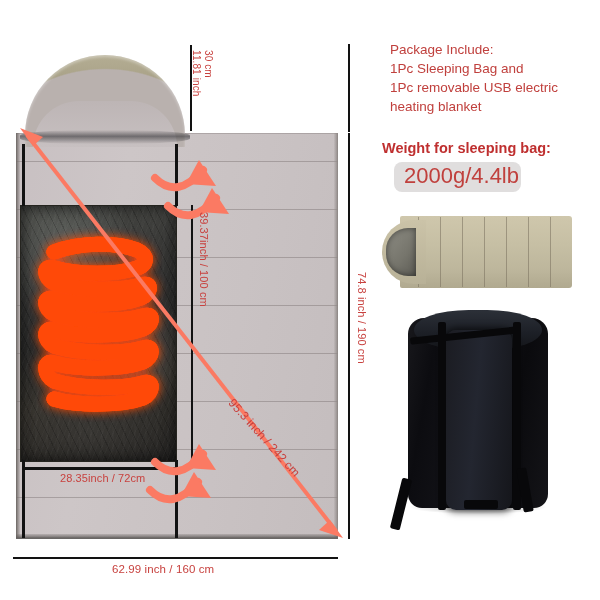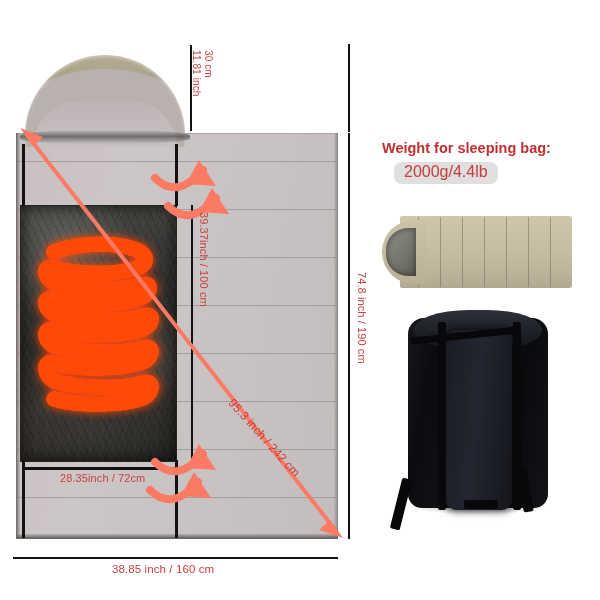--- a/index.html
+++ b/index.html
@@ -203,24 +203,24 @@
     font-size: 14.5px;
     font-weight: bold;
     white-space: nowrap;
     text-align: center;
   }
   .weight-value {
     position: absolute;
     left: 16px;
     top: 162px;
     color: #c0403d;
-    font-size: 16px;
+    font-size: 22px;
     background: #e0dede;
     border-radius: 8px;
-    padding: 1px 10px 3px 10px;
+    padding: 1px 2px 3px 10px;
     white-space: nowrap;
   }
 
   
   .thumb-bag {
     position: absolute;
     left: 4px;
     top: 216px;
     width: 190px;
     height: 72px;
@@ -410,25 +410,29 @@
     <div class="dim vert-down small" style="left:202px; top:50px;">11.81 inch</div>
 
     <div class="dim vert-down" style="left:210px; top:212px;">39.37inch / 100 cm</div>
 
     <div class="dim vert-down" style="left:368px; top:272px;">74.8 inch / 190 cm</div>
 
     <div class="dim diag" style="left:236px; top:396px;">95.3 inch / 242 cm</div>
 
     <div class="dim" style="left:60px; top:472px;">28.35inch / 72cm</div>
 
-    <div class="dim" style="left:112px; top:563px; font-size:11.5px;">38.85 inch / 160 cm</div>
+    <div class="dim" style="left:112px; top:563px; font-size:11.5px;">62.99 inch / 160 cm</div>
   </div>
 
   <div id="right-col">
 
+    <div class="pkg-text">Package Include:
+1Pc Sleeping Bag  and
+1Pc removable USB electric
+heating blanket</div>
 
     <div class="weight-title">Weight for sleeping bag:</div>
     <div class="weight-value">2000g/4.4lb</div>
 
     <div class="thumb-bag">
       <div class="tb-body">
         <div class="tb-channel" style="left:18px"></div>
         <div class="tb-channel" style="left:40px"></div>
         <div class="tb-channel" style="left:62px"></div>
         <div class="tb-channel" style="left:84px"></div>

